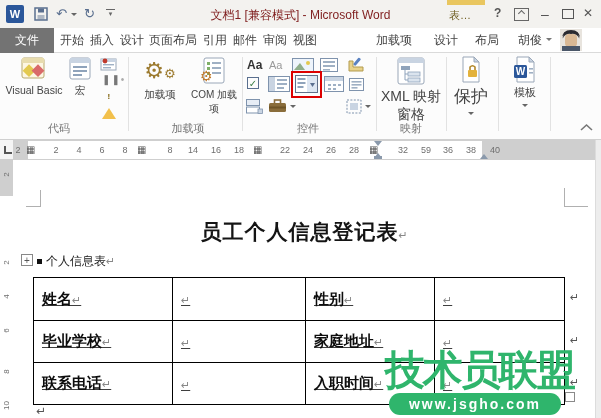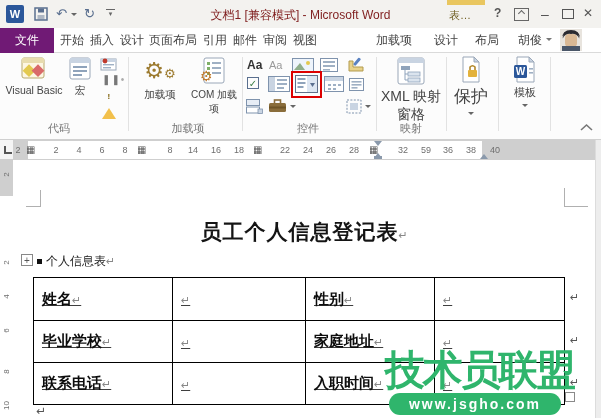--- a/index.html
+++ b/index.html
@@ -16,21 +16,21 @@
   #ctx-strip{left:447px;top:0;width:38px;height:5px;background:#e9c65f;}
   #ctx-label{left:449px;top:8px;font-size:11px;color:#6f5f22;}
   #max-icon{left:562px;top:9px;width:10px;height:8px;border:1.5px solid #555;}
   #ribbon-display-icon{left:514px;top:8px;width:13px;height:11px;border:1px solid #666;}
   #ribbon-display-icon:after{content:"";position:absolute;left:4px;top:2px;width:4px;height:4px;
       border-left:1px solid #666;border-top:1px solid #666;transform:rotate(45deg);}
   #qat-more{left:106px;top:9px;width:9px;border-top:1.5px solid #666;font-size:7px;color:#666;text-align:center;line-height:8px;}
   
   #tabrow{left:0;top:28px;width:601px;height:25px;background:#fff;border-bottom:1px solid #dadada;box-sizing:border-box;}
   .tab{top:28px;height:24px;line-height:24px;font-size:12px;color:#444;text-align:center;}
-  #tab-file{left:0;width:54px;height:25px;background:#701a75;color:#fff;}
+  #tab-file{left:0;width:54px;height:25px;background:#737373;color:#fff;}
   #tab-dev{left:320px;width:52px;background:#14b8a6;border:1px solid #d5d5d5;border-bottom:none;height:25px;box-sizing:border-box;margin-top:29px;}
   #user-caret{left:546px;top:38px;width:0;height:0;border:3px solid transparent;border-top-color:#777;}
   #avatar{left:560px;top:29px;width:22px;height:22px;}
   
   #ribbon{left:0;top:53px;width:601px;height:87px;background:#fcfcfc;border-bottom:1px solid #d0d0d0;box-sizing:border-box;}
   .vsep{top:57px;height:74px;width:1px;background:#e2e2e2;}
   .grouplabel{top:121px;font-size:11px;color:#767676;text-align:center;}
   .bigbtn{font-size:10.5px;color:#444;text-align:center;}
   .btnlabel{width:100%;text-align:center;}
   .caret{width:0;height:0;border:3.5px solid transparent;border-top-color:#666;display:inline-block;}

